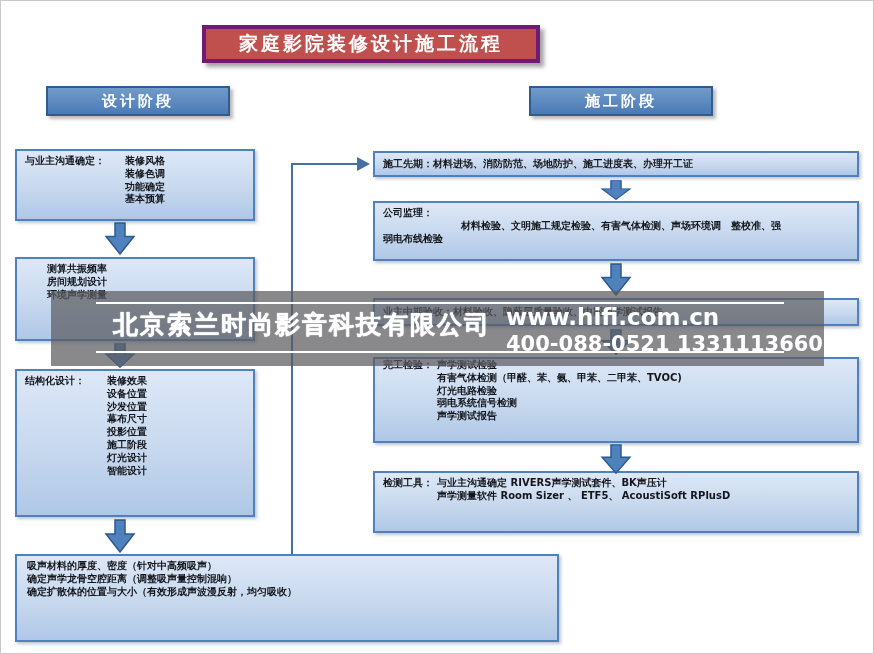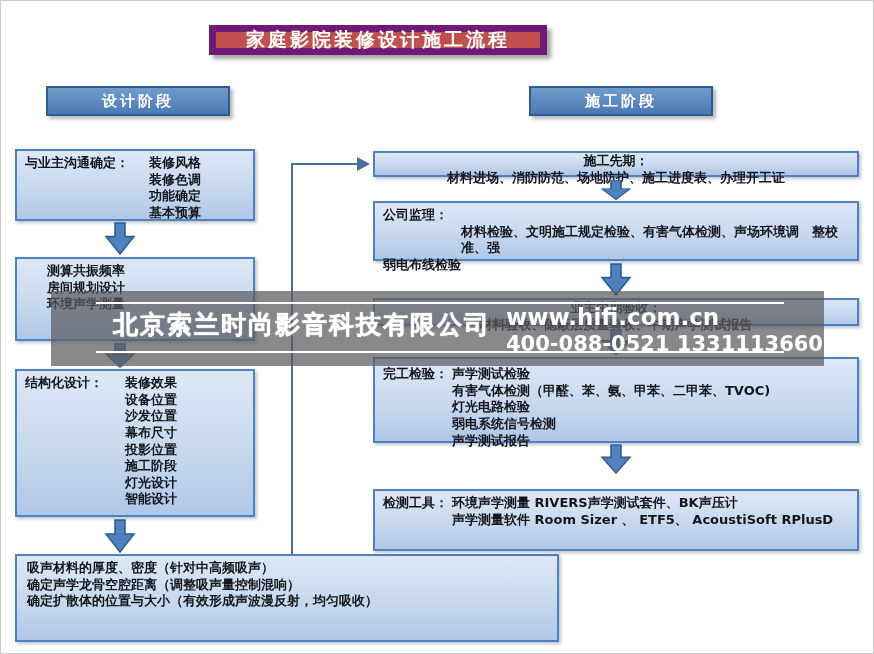--- a/index.html
+++ b/index.html
@@ -3,63 +3,63 @@
 <meta charset="utf-8">
 <style>
   html,body{margin:0;padding:0;background:#f3f3f3;}
   #canvas{
     position:relative;width:874px;height:654px;background:#fff;
     border:1px solid #c9c9c9;box-sizing:border-box;overflow:hidden;
     font-family:"DejaVu Sans",sans-serif;
   }
   
   .title{
-    position:absolute;left:208px;top:24px;width:338px;height:30px;
-    background:var(--accent_red,#C0504D);border:7px solid #701a75;
+    position:absolute;left:201px;top:24px;width:338px;height:38px;
+    background:var(--accent_red,#C0504D);border:4px solid #701a75;
     box-shadow:4px 4px 4px rgba(90,90,90,.55);
     color:#fff;font-size:19px;font-weight:bold;letter-spacing:3px;
     display:flex;align-items:center;justify-content:center;box-sizing:border-box;
   }
   
   .phase{
     position:absolute;height:30px;
     background:linear-gradient(180deg,#719bca 0%,#4a7ab5 100%);
     border:2px solid #2f5b92;box-shadow:3px 3px 3px rgba(120,120,120,.5);
     color:#fff;font-size:15px;font-weight:bold;letter-spacing:3px;
     display:flex;align-items:center;justify-content:center;box-sizing:border-box;font-family:Liberation Serif, serif;
   }
   #phase-design{left:45px;top:85px;width:184px;}
   #phase-construction{left:528px;top:85px;width:184px;}
   
   .fbox{
     position:absolute;box-sizing:border-box;
     background:linear-gradient(180deg,#dde8f7 0%,#c7d8ee 55%,#afc7e7 100%);
     border:2px solid var(--accent_blue,#4F81BD);
     box-shadow:2px 2px 3px rgba(110,125,150,.45);
-    color:#14161c;font-weight:bold;font-size:13px;line-height:1.28;
+    color:#14161c;font-weight:bold;font-size:10px;line-height:1.28;
     padding:4px 8px;
   }
   .fbox .row{display:flex;}
   .fbox .label{white-space:nowrap;}
-  .fbox.single{display:flex;align-items:center;padding-top:0;padding-bottom:0;flex-direction:column;}
+  .fbox.single{display:flex;align-items:center;padding-top:0;padding-bottom:0;}
   #box-l1{left:14px;top:148px;width:240px;height:72px;}
   #box-l1 .items{margin-left:20px;}
   #box-l2{left:14px;top:256px;width:240px;height:84px;}
   #box-l2 .items{margin-left:22px;}
   #box-l3{left:14px;top:368px;width:240px;height:148px;}
   #box-l3 .items{margin-left:22px;}
   #box-l4{left:14px;top:553px;width:544px;height:88px;}
   #box-l4 .items{margin-left:2px;}
   #box-r1{left:372px;top:150px;width:486px;height:26px;}
   #box-r2{left:372px;top:200px;width:486px;height:60px;}
   #box-r2 .indent{margin-left:78px;}
   #box-r3{left:372px;top:297px;width:486px;height:28px;}
-  #box-r4{left:372px;top:356px;width:486px;height:86px;padding-top:7px;}
+  #box-r4{left:372px;top:356px;width:486px;height:86px;padding-top:0;}
   #box-r4 .items{margin-left:4px;}
-  #box-r5{left:372px;top:488px;width:486px;height:62px;}
+  #box-r5{left:372px;top:470px;width:486px;height:62px;}
   #box-r5 .items{margin-left:4px;}
   
   .arr{position:absolute;width:32px;}
   .arr path{fill:var(--accent_blue,#4F81BD);stroke:#2d5a8e;stroke-width:1.5;}
   #arr-l1{left:103px;top:221px;height:33px;}
   #arr-l2{left:103px;top:342px;height:25px;}
   #arr-l3{left:103px;top:518px;height:34px;}
   #arr-r1{left:599px;top:179px;height:20px;}
   #arr-r2{left:599px;top:262px;height:33px;}
   #arr-r3{left:599px;top:328px;height:26px;}
@@ -171,21 +171,21 @@
           <div>弱电系统信号检测</div>
           <div>声学测试报告</div>
         </div>
     </div>
   </div>
 
   <div class="fbox" id="box-r5">
     <div class="row">
       <span class="label">检测工具：</span>
       <div class="items">
-          <div>环境声学测量 RIVERS声学测试套件、BK声压计</div>
+          <div>与业主沟通确定 RIVERS声学测试套件、BK声压计</div>
           <div>声学测量软件  Room Sizer 、 ETF5、 AcoustiSoft RPlusD</div>
         </div>
     </div>
   </div>
 
   <svg class="arr" id="arr-l1" viewBox="0 0 32 34" preserveAspectRatio="none">
       <path d="M11 1 H21 V15 H30 L16 33 L2 15 H11 Z"></path>
     </svg>
   <svg class="arr" id="arr-l2" viewBox="0 0 32 34" preserveAspectRatio="none">
       <path d="M11 1 H21 V15 H30 L16 33 L2 15 H11 Z"></path>

